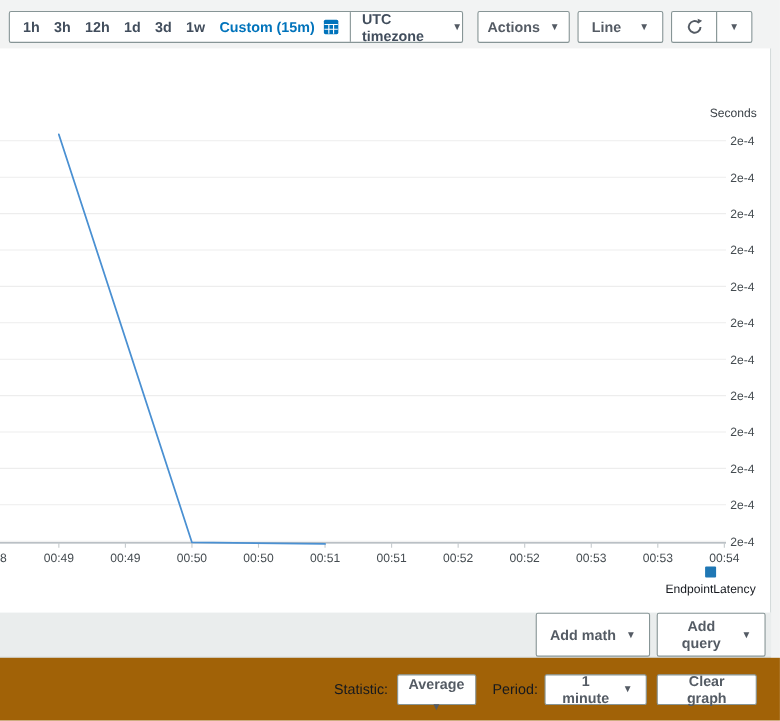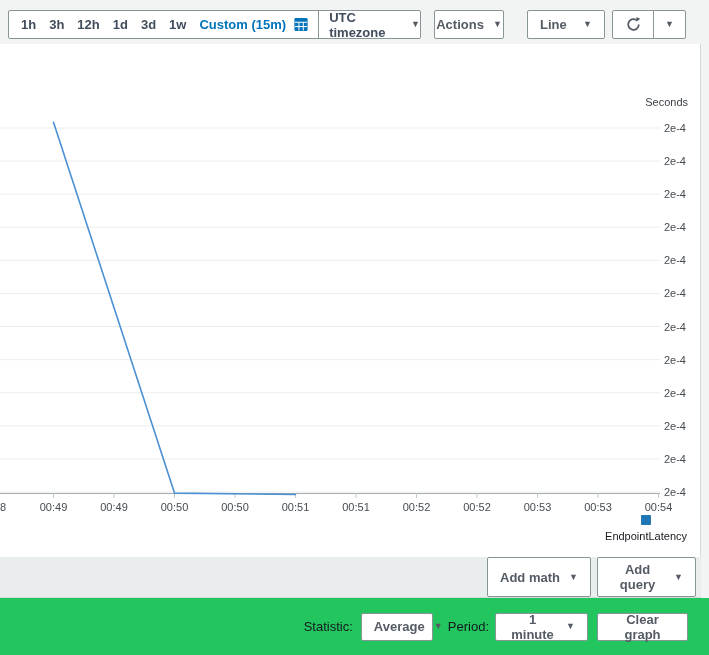--- a/index.html
+++ b/index.html
@@ -20,21 +20,21 @@
   .cal{display:flex;align-items:center;cursor:pointer;}
   .vdiv{width:1px;align-self:stretch;background:#879596;margin-left:9px;flex:0 0 1px;}
   .tz{display:flex;flex:1;justify-content:space-between;align-items:center;
       font-size:13px;font-weight:700;color:#414d5c;padding-left:10px;cursor:pointer;}
   .caret{font-size:9px;color:#545b64;line-height:1;}
   .btn{
     box-sizing:border-box;height:29px;background:#fff;border:1px solid #879596;border-radius:2px;
     font-family:"Liberation Sans",sans-serif;font-size:13px;font-weight:700;color:#545b64;
     display:flex;align-items:center;justify-content:center;gap:9px;cursor:pointer;padding:0 12px;
   }
-  .actions-btn{width:70px;margin-right:23px;}
+  .actions-btn{width:84px;margin-right:7px;}
   .select-btn{width:78px;justify-content:space-between;margin-right:7px;}
   .btn-group{display:flex;}
   .refresh-btn{width:42px;padding:0;border-radius:2px 0 0 2px;}
   .refresh-opt-btn{width:33px;padding:0;border-radius:0 2px 2px 0;margin-left:-1px;}
   
   .chart-panel{
     position:absolute;top:44px;left:0;width:701px;height:513px;background:#fff;
     border-right:1px solid #d5dbdb;box-sizing:border-box;
   }
   .chart-panel svg{position:absolute;top:0;left:0;}
@@ -46,26 +46,26 @@
   
   .mid-row{
     position:absolute;top:557px;left:0;width:701px;height:41px;background:#eaeded;
     border-bottom:1px solid #d5dbdb;box-sizing:border-box;
     display:flex;align-items:center;justify-content:flex-end;padding-right:5px;
   }
   .mid-row .btn{height:40px;}
   .add-math-btn{width:104px;margin-right:6px;justify-content:space-between;}
   .add-query-btn{width:99px;justify-content:space-between;}
   .bottom-row{
-    position:absolute;top:598px;left:0;width:709px;height:57px;background:#22c55e;
+    position:absolute;top:598px;left:0;width:709px;height:57px;background:#a16207;
     box-sizing:border-box;display:flex;align-items:center;justify-content:flex-end;padding-right:21px;
   }
   .bottom-row .btn{height:28px;}
   .ctl-label{font-size:13px;color:#16191f;}
-  .stat-select{width:72px;justify-content:space-between;margin:0 15px 0 8px;}
+  .stat-select{width:72px;justify-content:space-between;margin:0 15px 0 8px;flex-direction:column;}
   .period-select{width:93px;justify-content:space-between;margin:0 9px 0 6px;text-align:center;}
   .clear-btn{width:91px;}
 </style>
 </head>
 <body>
 
 <div class="toolbar">
   <div class="range-group">
     <span class="range-item">1h</span>
     <span class="range-item">3h</span>

